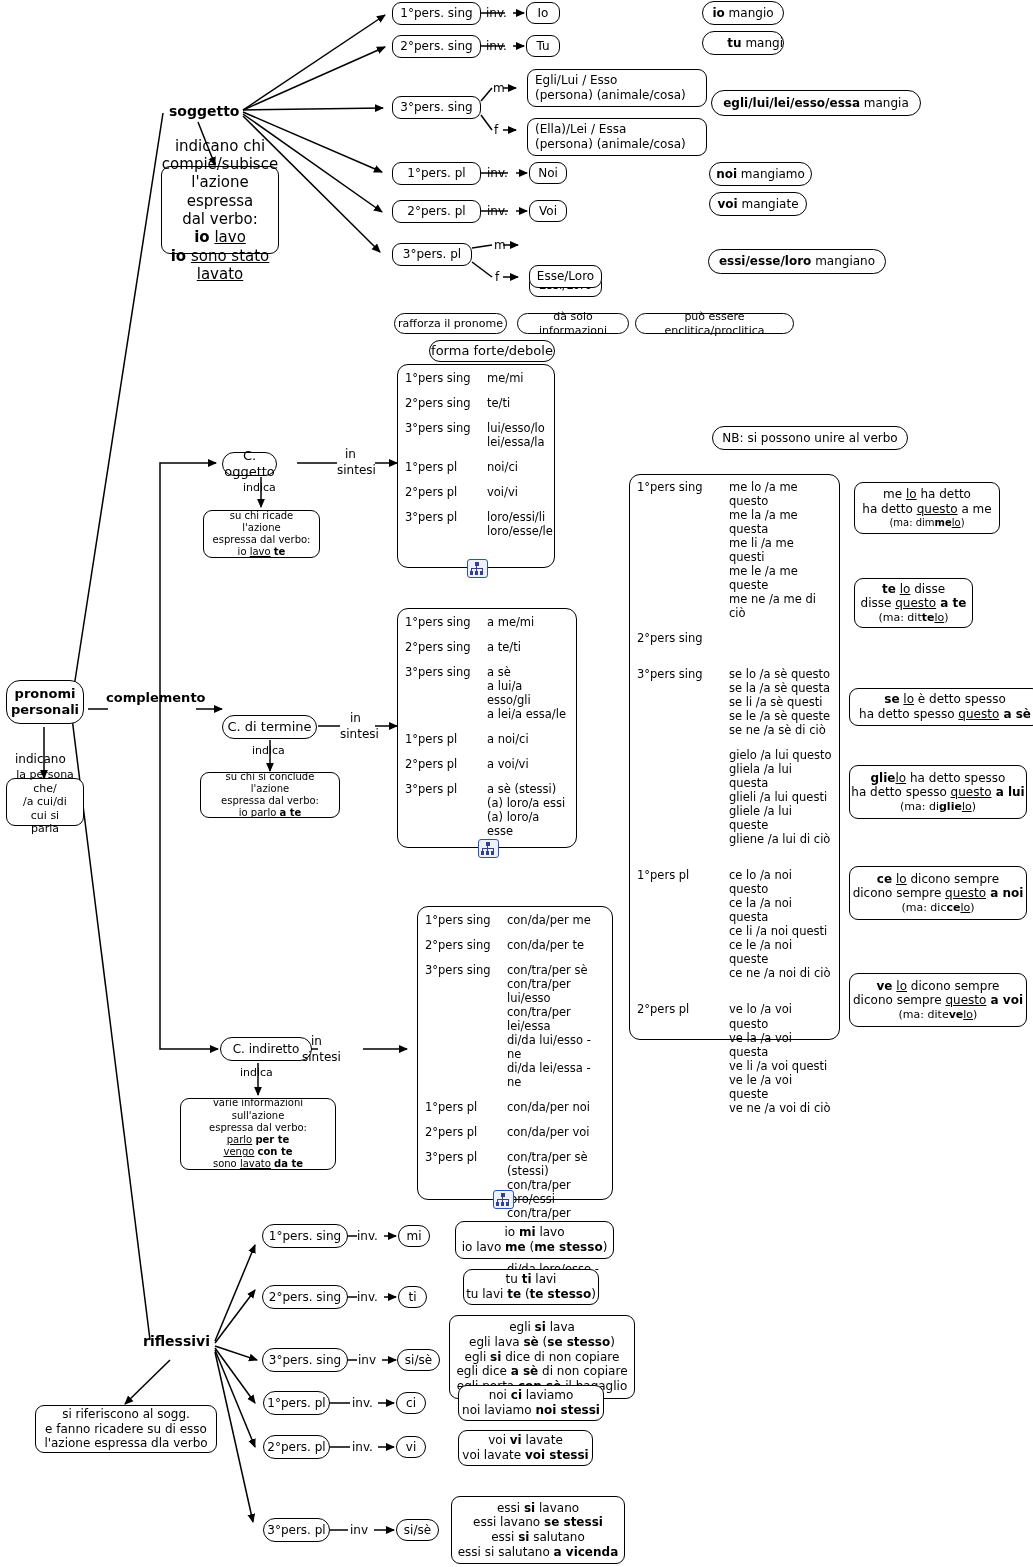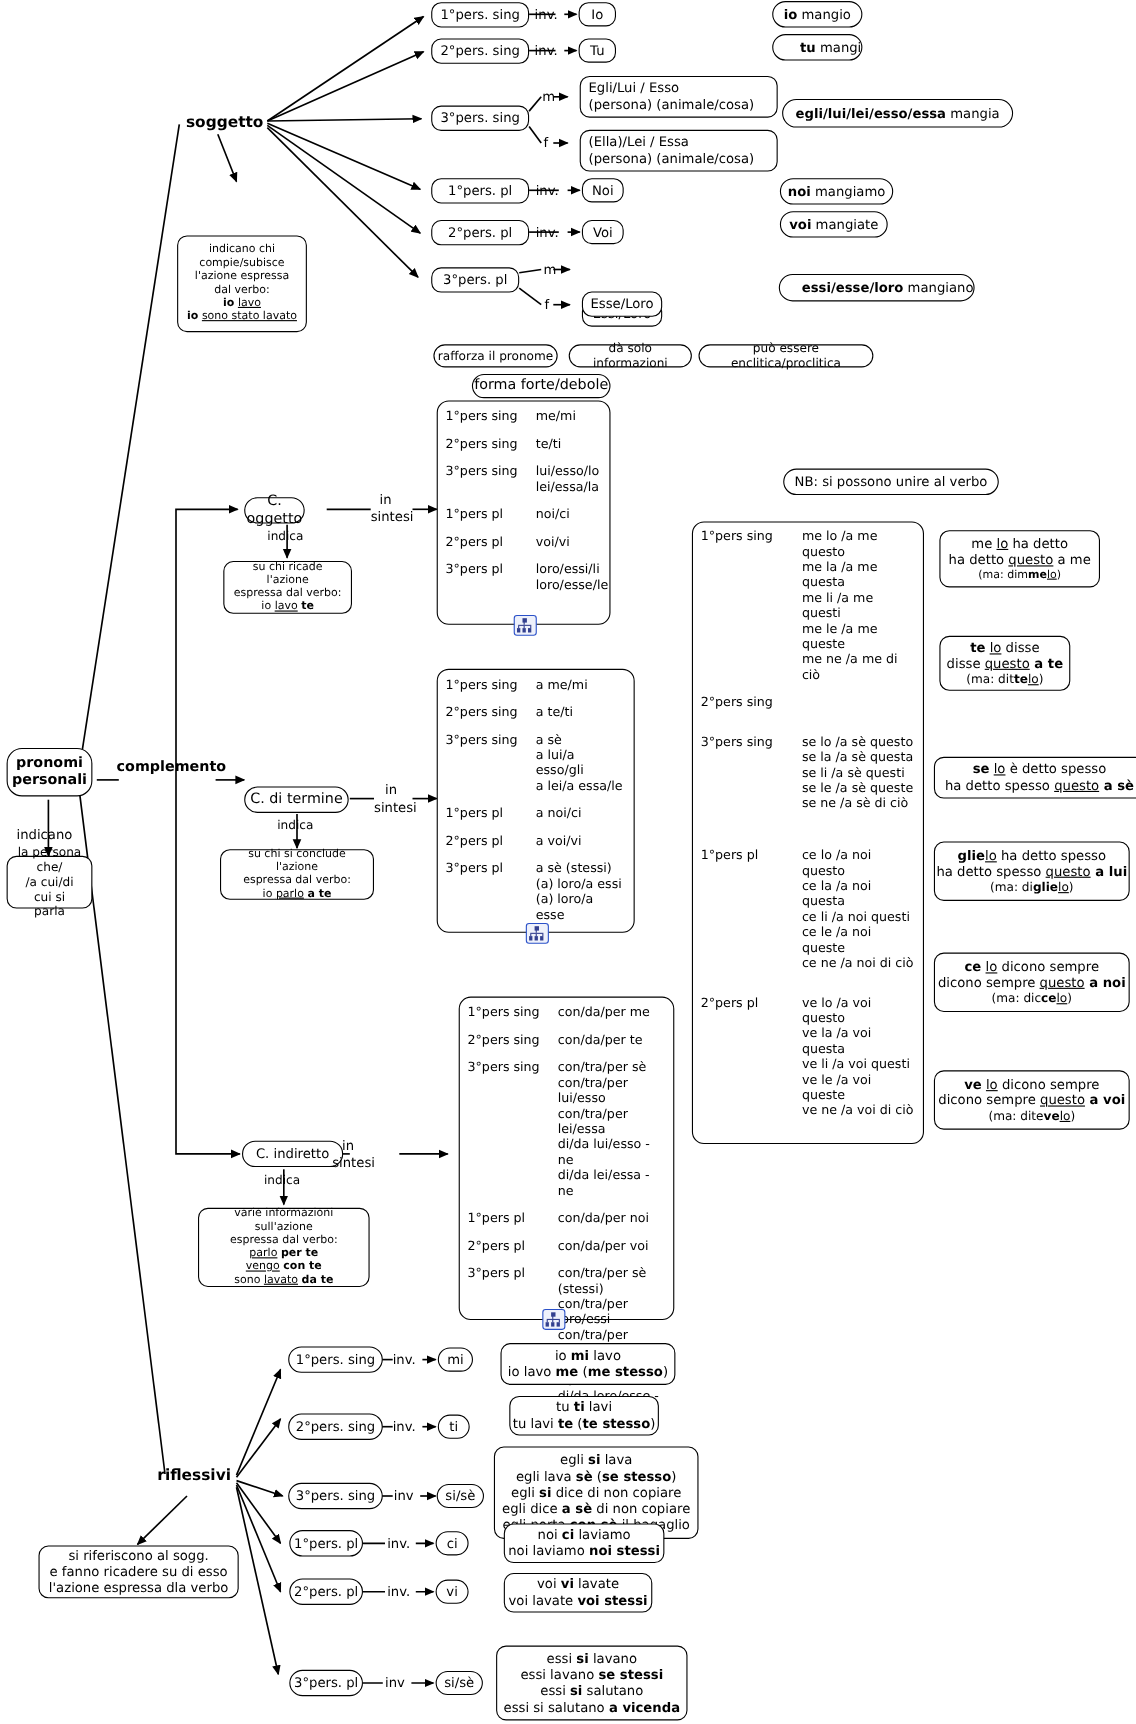--- a/index.html
+++ b/index.html
@@ -126,21 +126,21 @@
     <div>che/</div>
     <div>/a cui/di cui si</div>
     <div>parla</div>
   </div>
 </div>
 
 <div class="hub fs14" style="left:169px;top:103px;">soggetto</div>
 <div class="hub fs13" style="left:106px;top:690px;">complemento</div>
 <div class="hub fs14" style="left:143px;top:1333px;">riflessivi</div>
 
-<div class="node" style="left:161px;top:166px;width:118px;height:88px;font-size:10px;margin-top:48px;">
+<div class="node" style="left:161px;top:166px;width:118px;height:88px;font-size:15px;">
   <div class="inner">
     <div>indicano chi</div>
     <div>compie/subisce</div>
     <div>l'azione espressa</div>
     <div>dal verbo:</div>
     <div><span class="bold">io</span> <span class="u">lavo</span></div>
     <div><span class="bold">io</span> <span class="u">sono stato lavato</span></div>
   </div>
 </div>
 
@@ -213,21 +213,21 @@
       <span>3°pers. pl</span>
     </div>
 <div class="lbl fs12" style="left:494px;top:238px;">m</div>
 <div class="lbl fs12" style="left:495px;top:270px;">f</div>
 <div class="node" style="left:529px;top:234px;width:73px;height:23px;font-size:12px;margin-top:40px;">
       <span>Essi/Loro</span>
     </div>
 <div class="node" style="left:529px;top:265px;width:73px;height:23px;font-size:12px;">
       <span>Esse/Loro</span>
     </div>
-<div class="node pill" style="left:708px;top:249px;width:178px;height:25px;font-size:12px;justify-content:flex-end;">
+<div class="node pill" style="left:708px;top:249px;width:178px;height:25px;font-size:12px;">
       <span><span class="bold">essi/esse/loro</span><span> mangiano</span></span>
     </div>
 
 <div class="node pill" style="left:394px;top:313px;width:113px;height:21px;font-size:11px;">
       <span>rafforza il pronome</span>
     </div>
 <div class="node pill" style="left:517px;top:313px;width:112px;height:21px;font-size:11px;">
       <span>dà solo informazioni</span>
     </div>
 <div class="node pill" style="left:635px;top:313px;width:159px;height:21px;font-size:11px;">
@@ -450,20 +450,27 @@
           <span>
       <div>se lo /a sè questo</div>
       <div>se la /a sè questa</div>
       <div>se li /a sè questi</div>
       <div>se le /a sè queste</div>
       <div>se ne /a sè di ciò</div>
           </span>
         </div>
     <div class="row row2 grp" style="margin-bottom:22px;">
           <span class="k"></span>
+          <span>
+      <div>gielo /a lui questo</div>
+      <div>gliela /a lui questa</div>
+      <div>glieli /a lui questi</div>
+      <div>gliele /a lui queste</div>
+      <div>gliene /a lui di ciò</div>
+          </span>
         </div>
     <div class="row row2 grp" style="margin-bottom:22px;">
           <span class="k">1°pers pl</span>
           <span>
       <div>ce lo /a noi questo</div>
       <div>ce la /a noi questa</div>
       <div>ce li /a noi questi</div>
       <div>ce le /a noi queste</div>
       <div>ce ne /a noi di ciò</div>
           </span>

